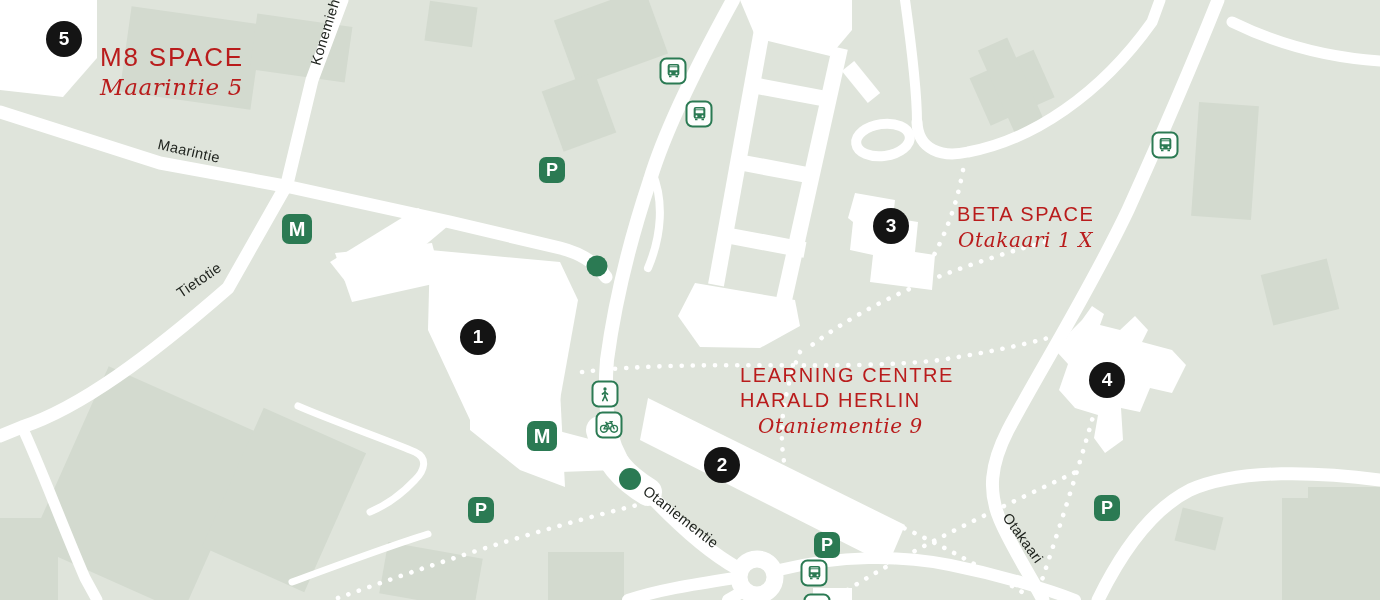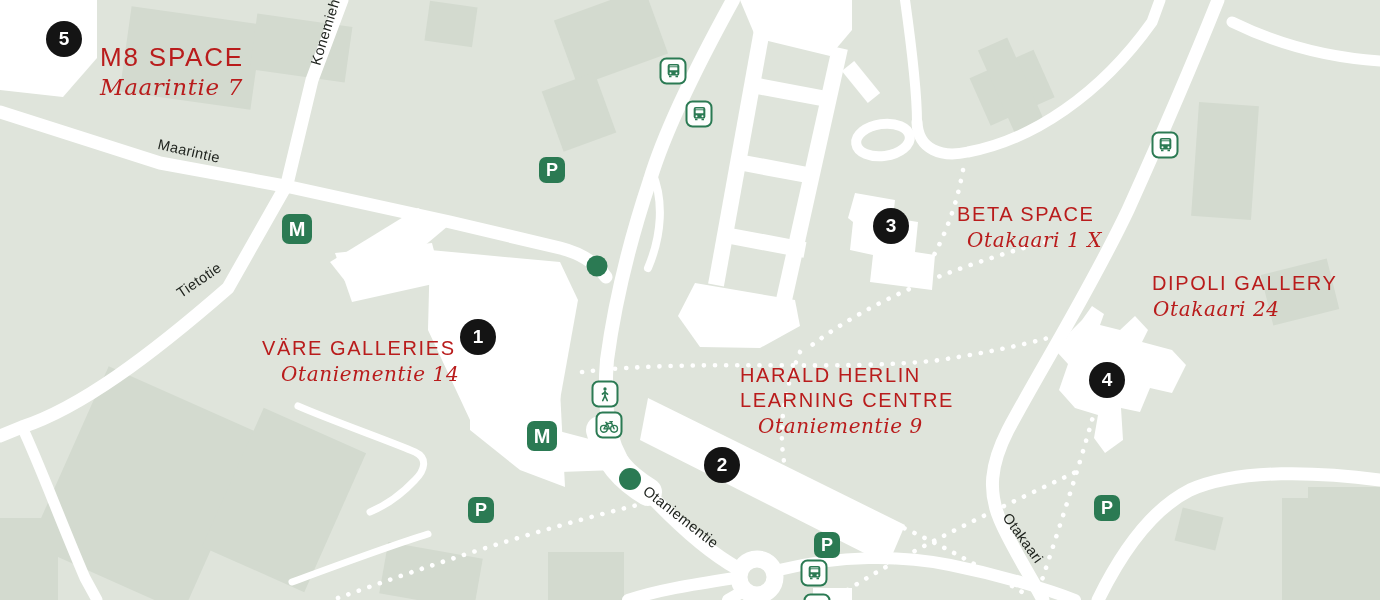--- a/index.html
+++ b/index.html
@@ -156,44 +156,36 @@
     <circle cx="630" cy="479" r="11"></circle>
   </g>
 </svg>
 
 <div id="overlay" style="position:absolute;left:0;top:0;width:1380px;height:600px;">
     <div class="street-label overlay-item" style="transform: translate(-50%, -50%) rotate(13deg); left: 189px; top: 151px; z-index: 15;">Maarintie</div>
     <div class="street-label overlay-item" style="transform: translate(-50%, -50%) rotate(-73deg); left: 330px; top: 16px; z-index: 15;">Konemiehentie</div>
     <div class="street-label overlay-item" style="transform: translate(-50%, -50%) rotate(-34deg); left: 199px; top: 280px; z-index: 15;">Tietotie</div>
     <div class="street-label overlay-item" style="transform: translate(-50%, -50%) rotate(38deg); left: 681px; top: 517px; z-index: 15;">Otaniementie</div>
     <div class="street-label overlay-item" style="transform: translate(-50%, -50%) rotate(54deg); left: 1023px; top: 538px; z-index: 15;">Otakaari</div>
-    <div class="place-label" style="left: 262px; top: 336px;">
-      <div class="place-name">VÄRE GALLERIES</div>
-      <div class="place-address" style="margin-left: 19px;">Otaniementie 14</div>
-    </div>
     <div class="marker overlay-item" style="left: 478px; top: 337px; z-index: 30;">1</div>
     <div class="place-label" style="left: 740px; top: 363px;">
+      <div class="place-name">LEARNING CENTRE</div>
       <div class="place-name">HARALD HERLIN</div>
-      <div class="place-name">LEARNING CENTRE</div>
       <div class="place-address" style="margin-left: 18px;">Otaniementie 9</div>
     </div>
     <div class="marker overlay-item" style="left: 722px; top: 465px; z-index: 30;">2</div>
     <div class="place-label" style="left: 957px; top: 202px;">
       <div class="place-name">BETA SPACE</div>
-      <div class="place-address" style="margin-left: 10px;">Otakaari 1 X</div>
+      <div class="place-address" style="margin-left: 1px;">Otakaari 1 X</div>
     </div>
     <div class="marker overlay-item" style="left: 891px; top: 226px; z-index: 30;">3</div>
-    <div class="place-label" style="left: 1152px; top: 271px;">
-      <div class="place-name">DIPOLI GALLERY</div>
-      <div class="place-address" style="margin-left: 1px;">Otakaari 24</div>
-    </div>
     <div class="marker overlay-item" style="left: 1107px; top: 380px; z-index: 30;">4</div>
     <div class="place-label large" style="left: 100px; top: 42px;">
       <div class="place-name">M8 SPACE</div>
-      <div class="place-address" style="margin-left: 0px;">Maarintie 7</div>
+      <div class="place-address" style="margin-left: 0px;">Maarintie 5</div>
     </div>
     <div class="marker overlay-item" style="left: 64px; top: 39px; z-index: 30;">5</div>
     <div class="badge metro overlay-item" style="left: 297px; top: 229px; z-index: 20;">M</div>
     <div class="badge metro overlay-item" style="left: 542px; top: 436px; z-index: 20;">M</div>
     <div class="badge parking overlay-item" style="left: 552px; top: 170px; z-index: 20;">P</div>
     <div class="badge parking overlay-item" style="left: 481px; top: 510px; z-index: 20;">P</div>
     <div class="badge parking overlay-item" style="left: 827px; top: 545px; z-index: 20;">P</div>
     <div class="badge parking overlay-item" style="left: 1107px; top: 508px; z-index: 20;">P</div>
     <div class="stopicon overlay-item" style="left: 673px; top: 71px; z-index: 20;">
       <svg width="20" height="21" viewBox="0 0 24 24">

